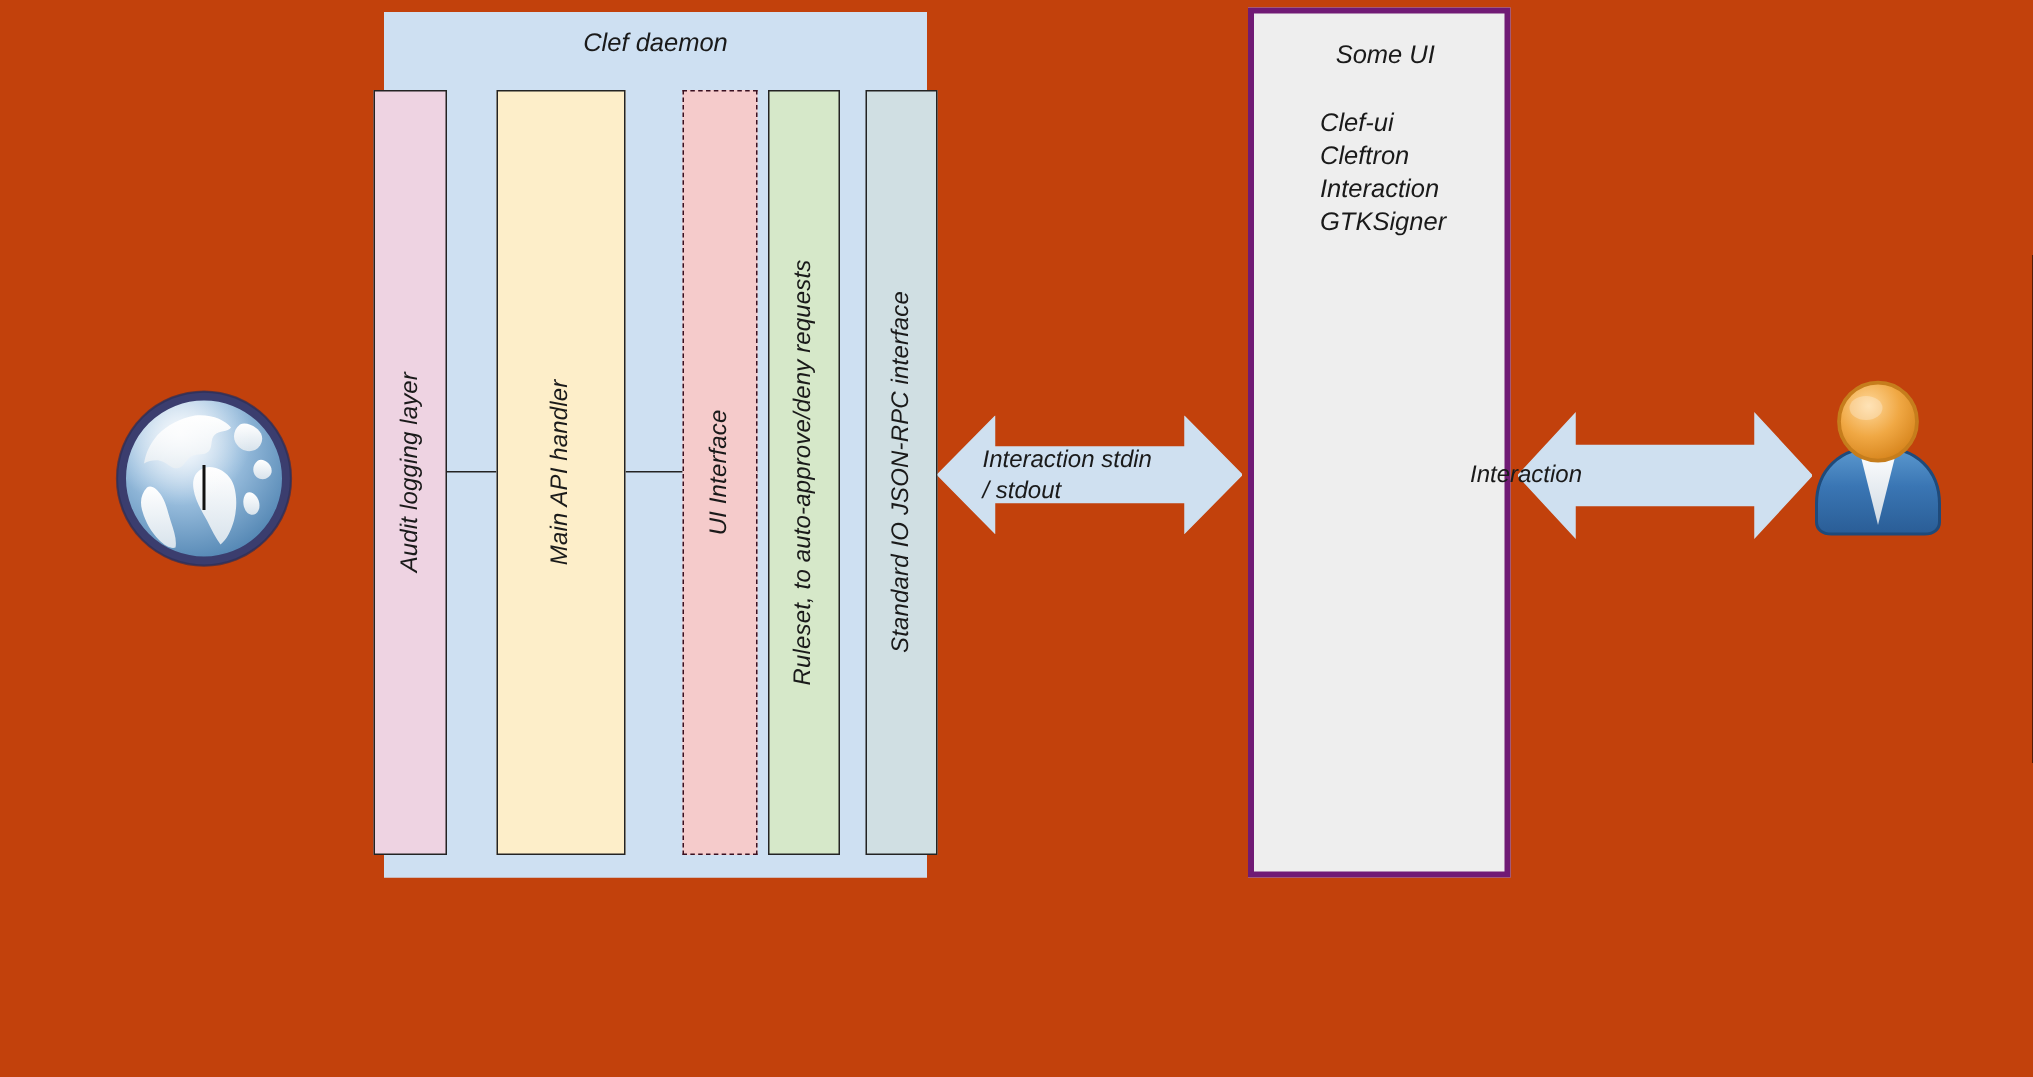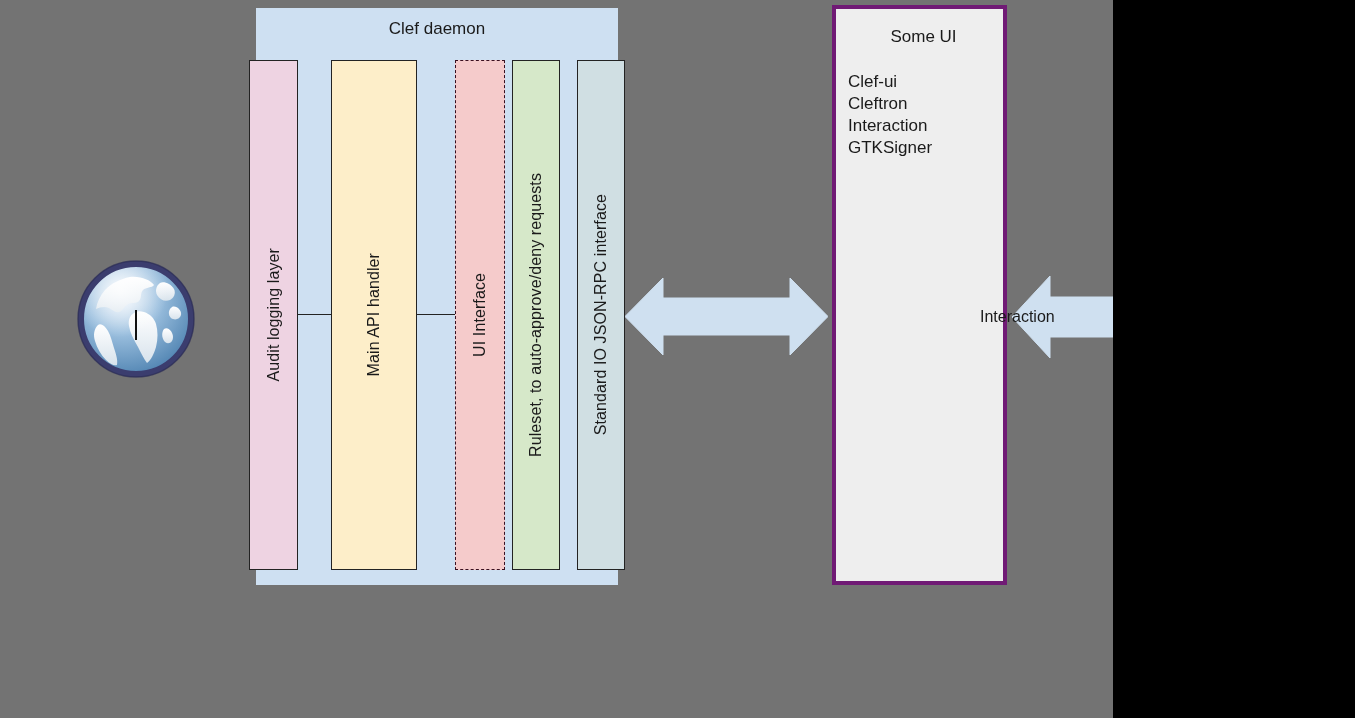--- a/index.html
+++ b/index.html
@@ -5,24 +5,25 @@
   html, body {
     margin: 0;
     padding: 0;
     background: #000000;
   }
   body {
     font-family: "Liberation Sans", sans-serif;
   }
   #stage {
     position: relative;
-    width: 1113px;
+    width: 1355px;
     height: 718px;
-    background: #737373;
+    background: #c2410c;
     overflow: hidden;
+    font-style: italic;
   }
 
   
   .daemon-box {
     position: absolute;
     left: 256px;
     top: 8px;
     width: 362px;
     height: 577px;
     background: #cee0f2;
@@ -89,21 +90,21 @@
     color: #1a1a1a;
   }
   .ui-list {
     position: absolute;
     left: 12px;
     top: 62px;
     font-size: 17px;
     color: #1a1a1a;
     line-height: 22px;
   }
-  .ui-list div { white-space: nowrap; }
+  .ui-list div { white-space: nowrap; margin-left: 32px; }
 
   
   .arrow-wrap {
     position: absolute;
   }
   .arrow-wrap svg { display: block; }
   .arrow-label {
     position: absolute;
     font-size: 16px;
     color: #1a1a1a;
@@ -182,20 +183,22 @@
 
   <div class="layer" style="left:577px; top:60px; width:48px; height:510px; background:#d0dfe3;">
     <span class="vtext">Standard IO JSON-RPC interface</span>
   </div>
 
   <div class="arrow-wrap" style="left:625px; top:277px;">
     <svg width="203" height="79" viewBox="0 0 203 79">
       <polygon points="0,39.5 38,1 38,21 165,21 165,1 203,39.5 165,78 165,58 38,58 38,78" fill="#cfe0f0" stroke="#cfe0f0" stroke-width="1"></polygon>
     </svg>
   </div>
+  <div class="arrow-label" style="left:655px; top:296px; width:160px;">Interaction stdin
+/ stdout</div>
 
   <div class="ui-box">
     <div class="ui-title">Some UI</div>
     <div class="ui-list">
       <div>Clef-ui</div>
       <div>Cleftron</div>
       <div>Interaction</div>
       <div>GTKSigner</div>
     </div>
   </div>

